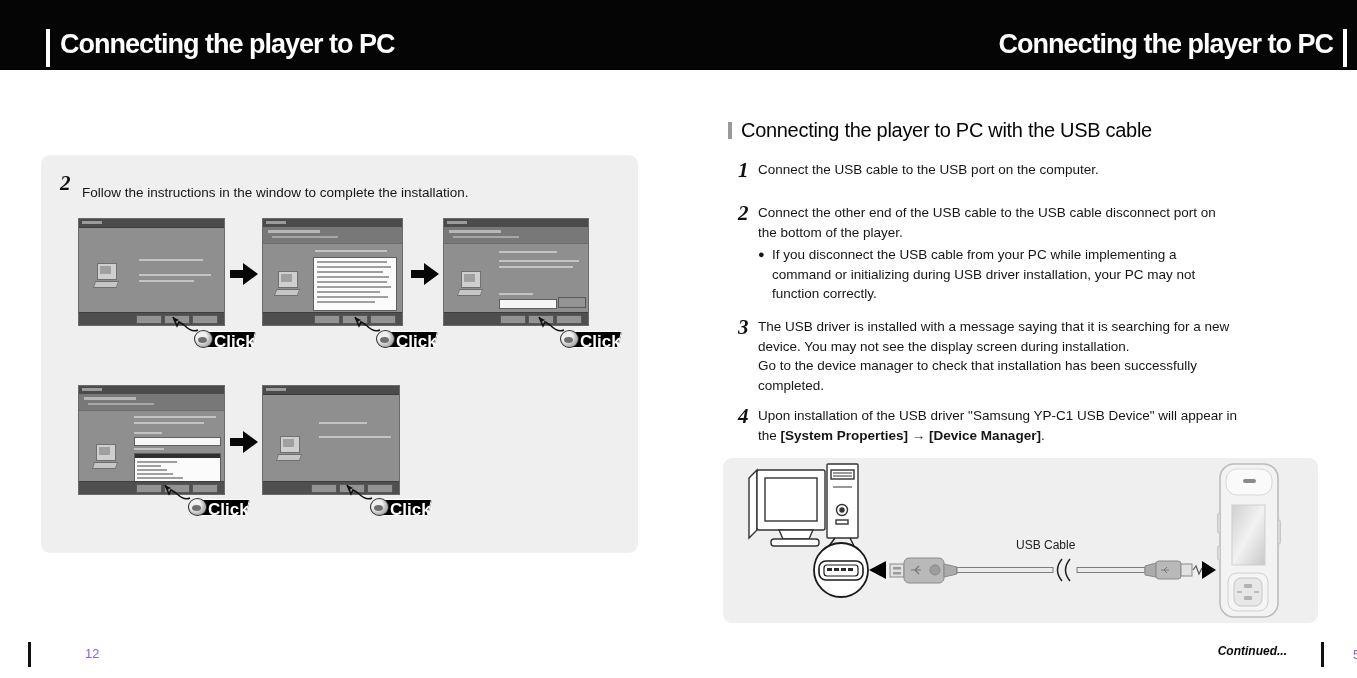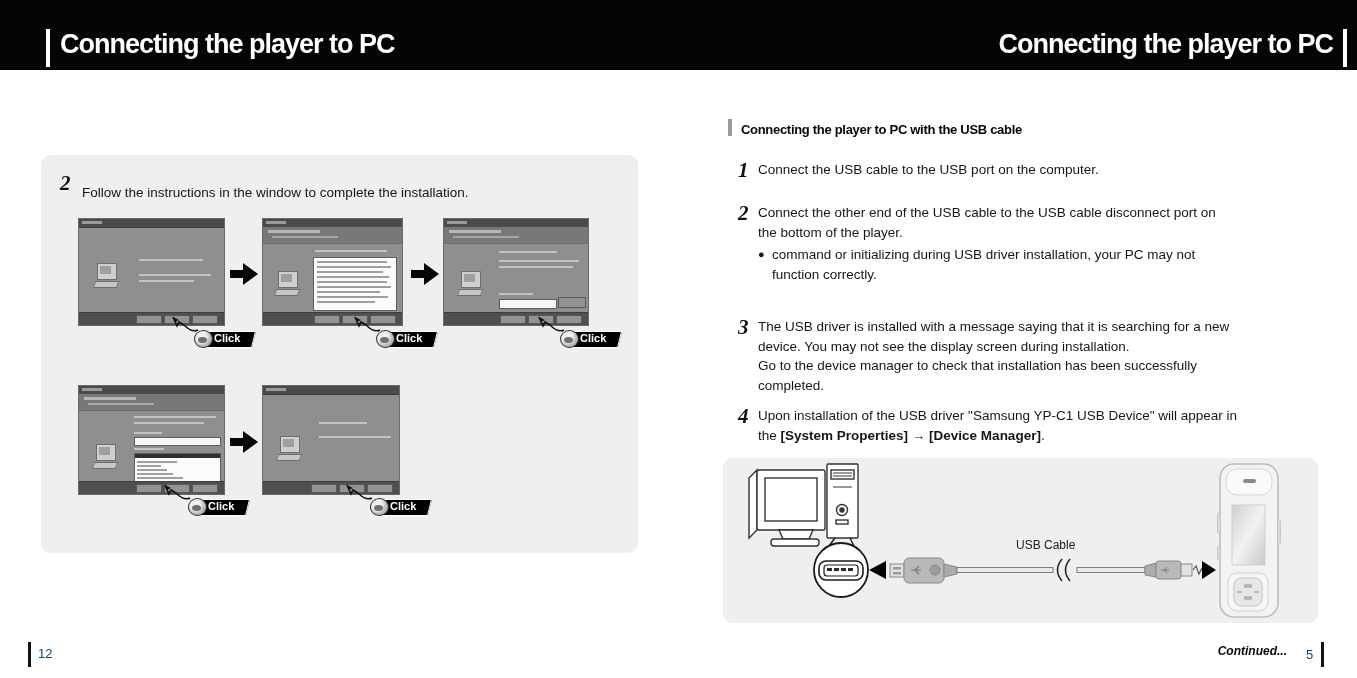--- a/index.html
+++ b/index.html
@@ -37,36 +37,36 @@
   .btn{position:absolute;top:2px;width:24px;height:7px;background:#939393;border:1px solid #585858;}
   .fld{position:absolute;background:#f6f6f6;border:1px solid #5f5f5f;}
   .pcicon{position:absolute;width:28px;height:26px;}
   .pcicon .mon{position:absolute;left:3px;top:0;width:18px;height:15px;background:#cfcfcf;border:1px solid #6f6f6f;}
   .pcicon .scr{position:absolute;left:6px;top:3px;width:11px;height:8px;background:#a0a0a0;}
   .pcicon .kb{position:absolute;left:0;top:18px;width:22px;height:5px;background:#c6c6c6;border:1px solid #6f6f6f;transform:skewX(-20deg);}
 
   
   .click{position:absolute;width:60px;height:18px;}
   .click .plate{position:absolute;left:11px;top:1px;width:47px;height:15px;background:#000;border:1px solid #fcfcfc;transform:skewX(-14deg);}
-  .click .ctxt{position:absolute;left:20px;top:2px;color:#fff;font-weight:bold;font-size:11px;letter-spacing:0;}
+  .click .ctxt{position:absolute;left:20px;top:2px;color:#fff;font-weight:bold;font-size:17px;letter-spacing:0;}
   .click .mouse{position:absolute;left:0;top:0;width:17px;height:16px;border-radius:50%;
     background:radial-gradient(circle at 35% 35%, #efefef 0 35%, #bdbdbd 60%, #8b8b8b 100%);
     border:1px solid #2c2c2c;}
   .click .mouse::after{content:"";position:absolute;left:3px;top:6px;width:9px;height:6px;border-radius:50%;background:#6f6f6f;}
 
   
   .secbar{display:inline-block;width:4px;height:17px;background:#9a9a9a;margin-right:9px;vertical-align:-2px;}
-  .sectitle{font-size:13px;font-weight:bold;letter-spacing:-0.3px;color:#060606;}
+  .sectitle{font-size:20px;font-weight:normal;letter-spacing:-0.3px;color:#060606;}
   .step{position:absolute;display:flex;}
   .step .n{width:20px;flex:0 0 20px;}
   .b{font-weight:bold;}
 
   
   .pgbar{position:absolute;width:3px;height:25px;background:#111;}
-  .pgnum{position:absolute;font-size:13px;color:#0c4a6e;}
+  .pgnum{position:absolute;font-size:13px;color:#8b5cf6;margin-left:47px;}
   .continued{position:absolute;font-size:12px;font-weight:bold;font-style:italic;color:#0a0a0a;}
 
   .lbl-usb{position:absolute;font-size:12px;color:#222;}
 </style>
 </head>
 <body>
 
 <div class="header">
   <div class="hbar" style="left:46px;"></div>
   <div class="htitle" style="left:60px;">Connecting the player to PC</div>
@@ -289,20 +289,21 @@
 </div>
 
 <div class="step" style="left:738px;top:203px;">
   <span class="n stepnum">2</span>
   <div class="bodytxt">
     <div>Connect the other end of the USB cable to the USB cable disconnect port on</div>
     <div>the bottom of the player.</div>
     <div style="display:flex;margin-top:3px;">
       <span style="flex:0 0 14px;font-size:11px;">●</span>
       <div>
+        <div>If you disconnect the USB cable from your PC while implementing a</div>
         <div>command or initializing during USB driver installation, your PC may not</div>
         <div>function correctly.</div>
       </div>
     </div>
   </div>
 </div>
 
 <div class="step" style="left:738px;top:317px;">
   <span class="n stepnum">3</span>
   <div class="bodytxt">

